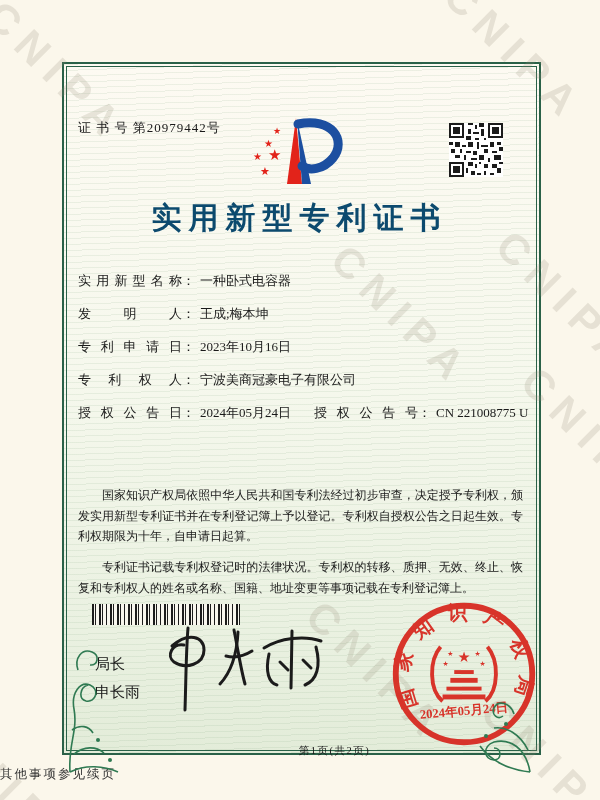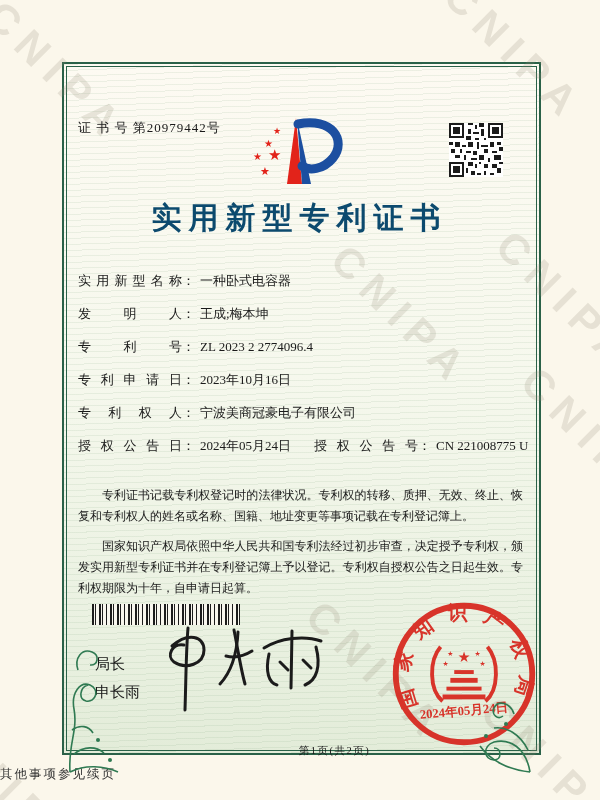--- a/index.html
+++ b/index.html
@@ -157,36 +157,33 @@
   <div class="title">实用新型专利证书</div>
 
   <div class="fields">
     <div class="frow">
       <span class="flabel">实用新型名称</span><span class="fcolon">：</span><span class="fvalue">一种卧式电容器</span>
     </div>
     <div class="frow">
       <span class="flabel">发明人</span><span class="fcolon">：</span><span class="fvalue">王成;梅本坤</span>
     </div>
     <div class="frow">
-      <span class="flabel">专利号</span><span class="fcolon">：</span><span class="fvalue">ZL 2023 2 2774096.4</span>
-    </div>
-    <div class="frow">
       <span class="flabel">专利申请日</span><span class="fcolon">：</span><span class="fvalue">2023年10月16日</span>
     </div>
     <div class="frow">
       <span class="flabel">专利权人</span><span class="fcolon">：</span><span class="fvalue">宁波美商冠豪电子有限公司</span>
     </div>
     <div class="frow">
       <span class="flabel">授权公告日</span><span class="fcolon">：</span><span class="gval">2024年05月24日</span><span class="flabel">授权公告号</span><span class="fcolon">：</span><span class="fvalue">CN 221008775 U</span>
     </div>
   </div>
 
   <div class="paras">
+    <p>国家知识产权局依照中华人民共和国专利法经过初步审查，决定授予专利权，颁发实用新型专利证书并在专利登记簿上予以登记。专利权自授权公告之日起生效。专利权期限为十年，自申请日起算。</p>
     <p>专利证书记载专利权登记时的法律状况。专利权的转移、质押、无效、终止、恢复和专利权人的姓名或名称、国籍、地址变更等事项记载在专利登记簿上。</p>
-    <p>国家知识产权局依照中华人民共和国专利法经过初步审查，决定授予专利权，颁发实用新型专利证书并在专利登记簿上予以登记。专利权自授权公告之日起生效。专利权期限为十年，自申请日起算。</p>
   </div>
 
   <div class="barcode"></div>
 
   <div class="signer t">局长</div>
   <div class="signer n">申长雨</div>
 
   <svg class="signature" viewBox="0 0 175 92">
     <g fill="none" stroke="#1b1b1b" stroke-width="3" stroke-linecap="round">
       <path d="M30,6 C28,30 28,58 27,88"></path>

